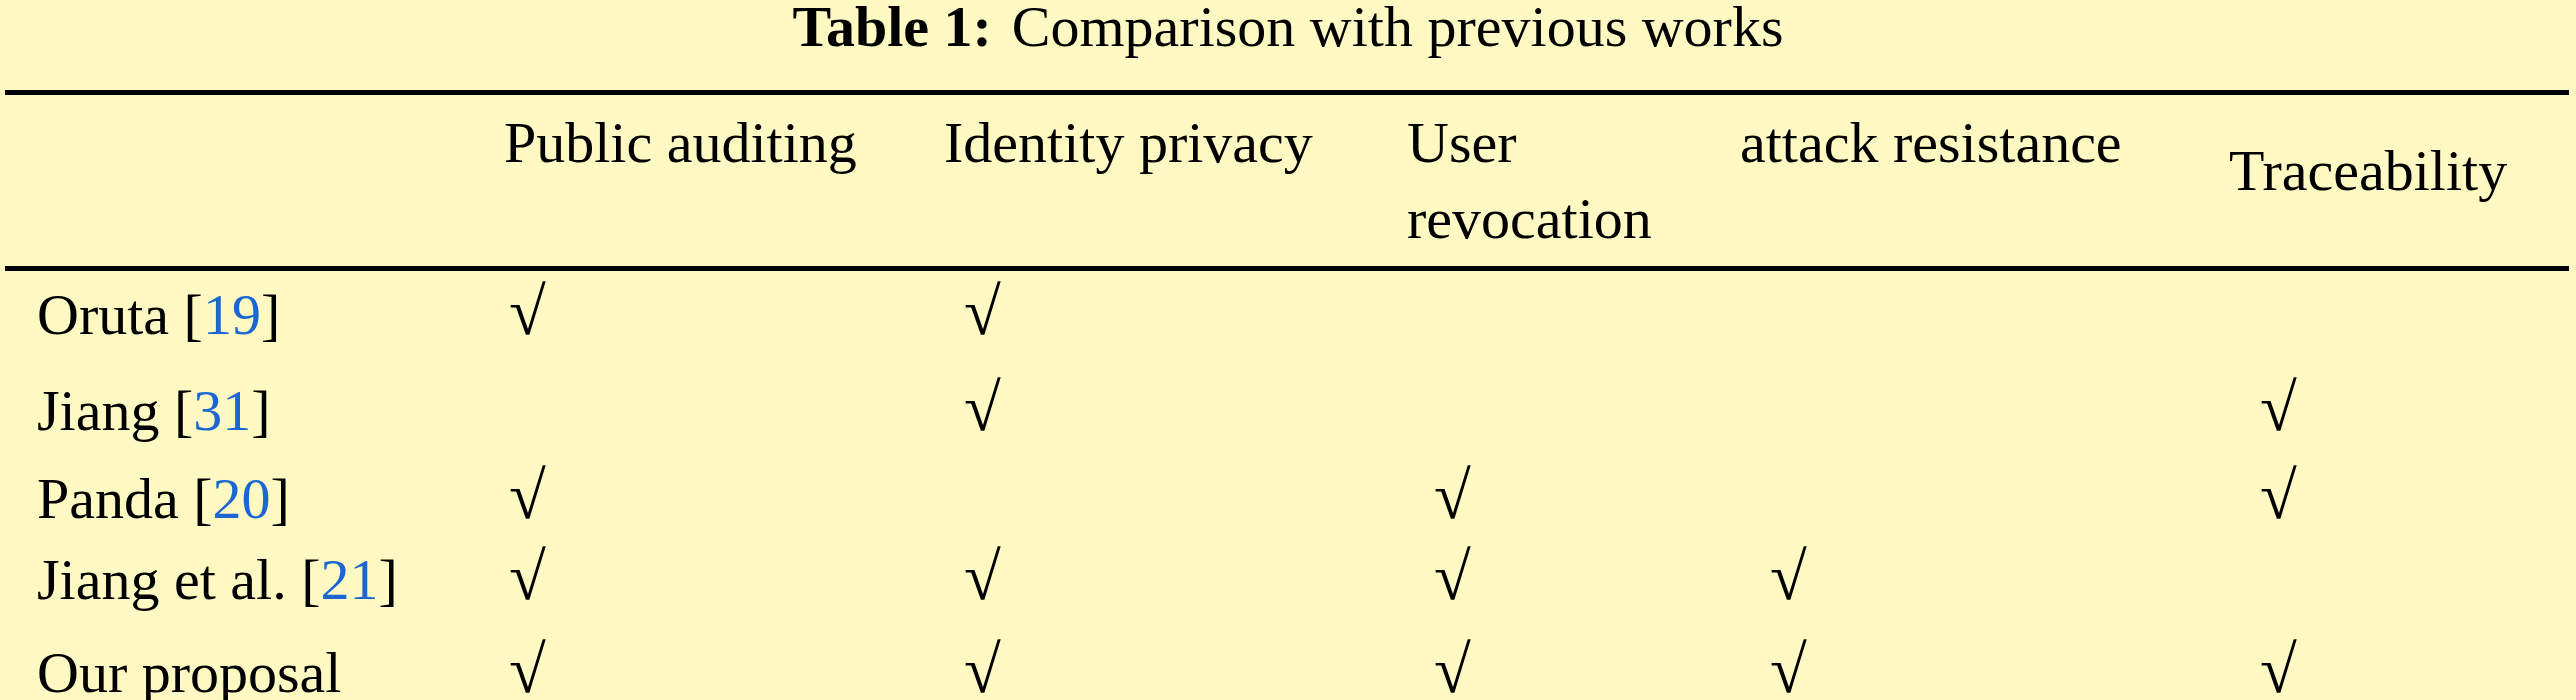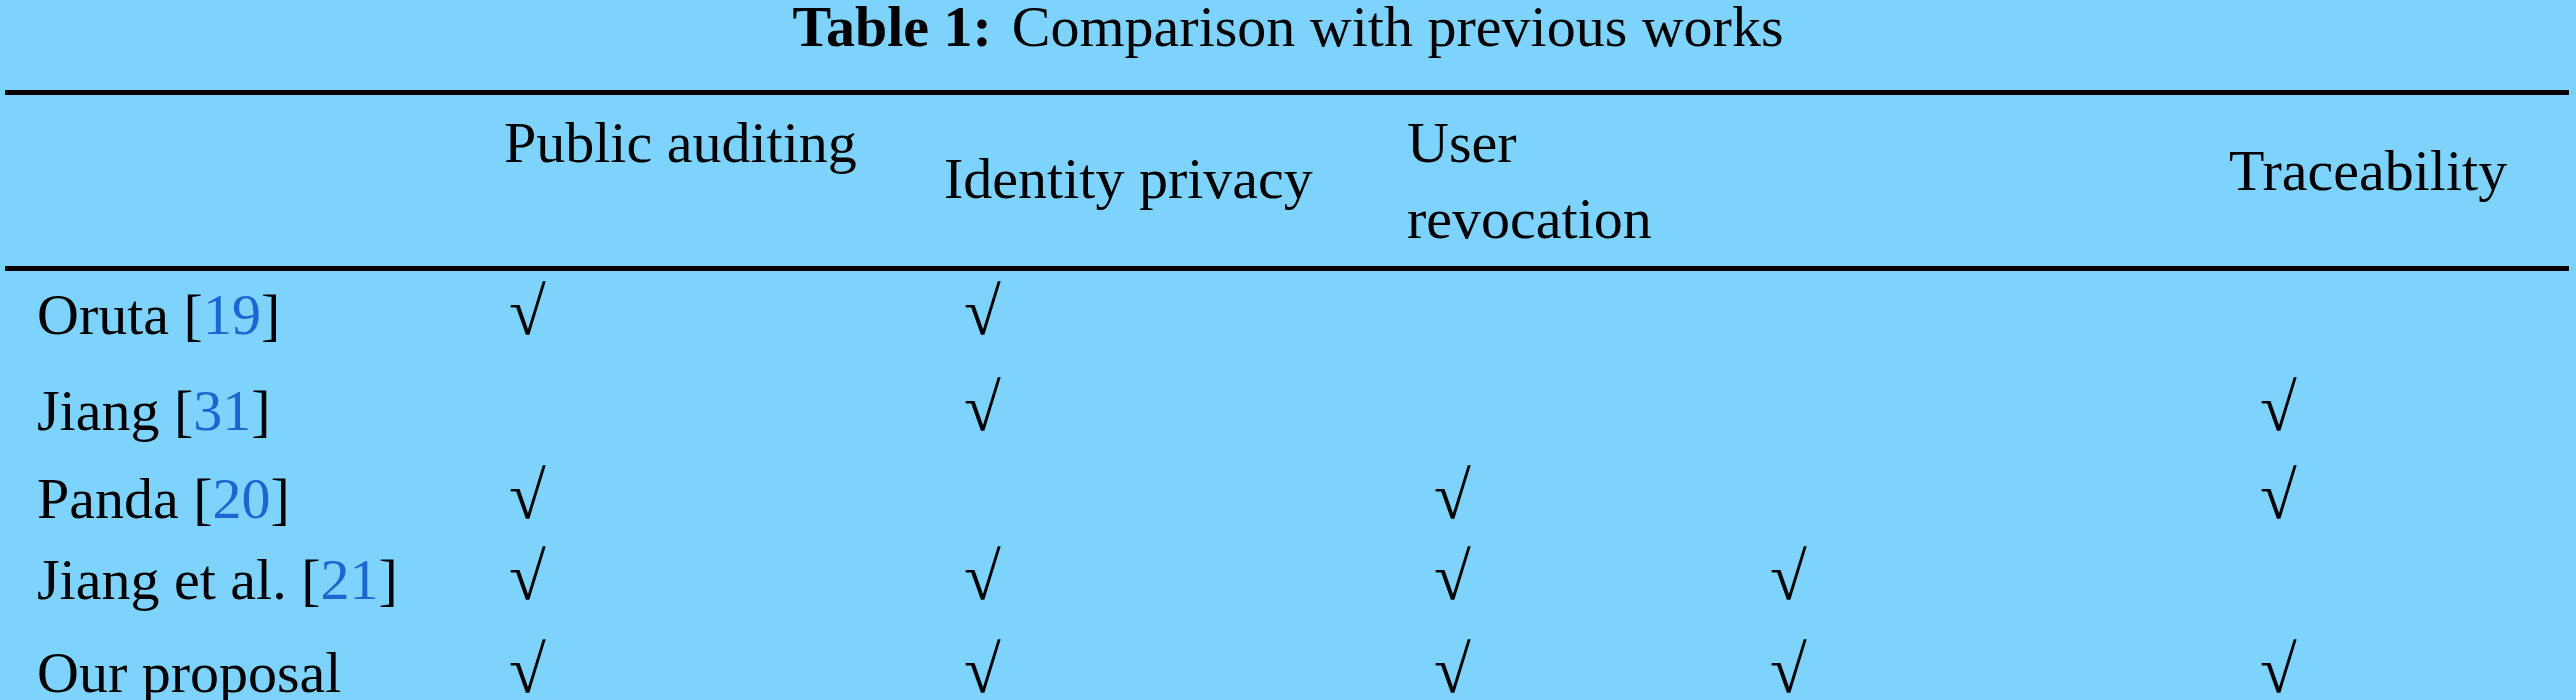--- a/index.html
+++ b/index.html
@@ -1,20 +1,20 @@
 <!DOCTYPE html>
 <html style="font-size:10.5px"><head>
 <meta charset="utf-8">
 <style>
   html, body { margin: 0; padding: 0; background: #ffffff; }
   #canvas {
     position: relative;
     width: 2576px;
     height: 701px;
-    background: #7dd3fc;
+    background: #fef9c3;
     overflow: hidden;
     font-family: "Liberation Serif", "DejaVu Serif", serif;
     color: #000000;
     font-size: 58px;
   }
   .caption {
     position: absolute;
     top: 0; left: 0; right: 0;
     text-align: center;
     line-height: 53px;
@@ -47,21 +47,21 @@
   .cite-open { margin-left: 14.5px; }
   .cite-ref { color: #1b67d2; }
   .check {
     position: absolute;
     top: -4px;
     font-size: 67px;
     line-height: 58px;
   }
   
   .h0 { left: 504px; }
-  .h1 { left: 944px; margin-top: 36px; }
+  .h1 { left: 944px; }
   .h2 { left: 1407px; }
   .h3 { left: 1740px; }
   .h4 { left: 2229px; margin-top: 28px; }
   
   .c0 { left: 509px; }
   .c1 { left: 964px; }
   .c2 { left: 1434px; }
   .c3 { left: 1770px; }
   .c4 { left: 2260px; }
   
@@ -87,20 +87,21 @@
     <div></div>
   </div>
   <div class="hcell h1">
     <div>Identity privacy</div>
   </div>
   <div class="hcell h2">
     <div>User</div>
     <div>revocation</div>
   </div>
   <div class="hcell h3">
+    <div>attack resistance</div>
   </div>
   <div class="hcell h4">
     <div>Traceability</div>
     <div></div>
   </div>
 
   <div class="rule rule-mid"></div>
 
   <div class="row r0">
     <span class="row-label">

